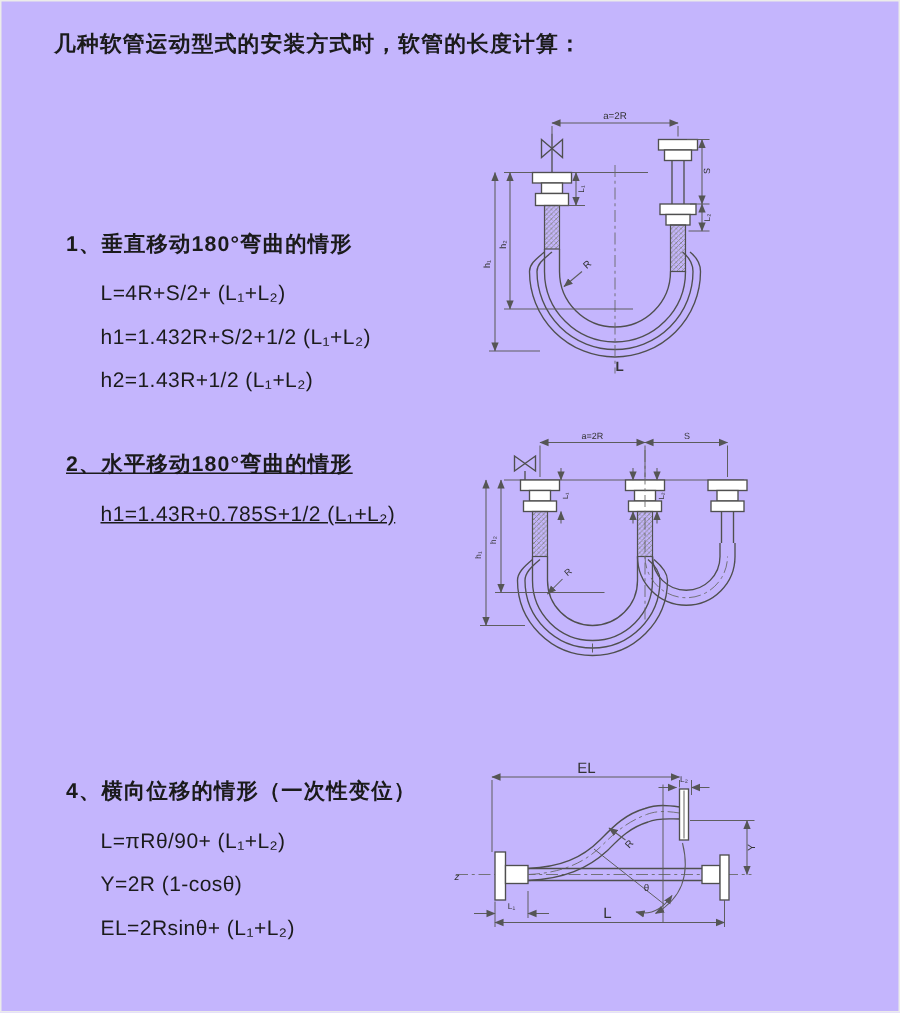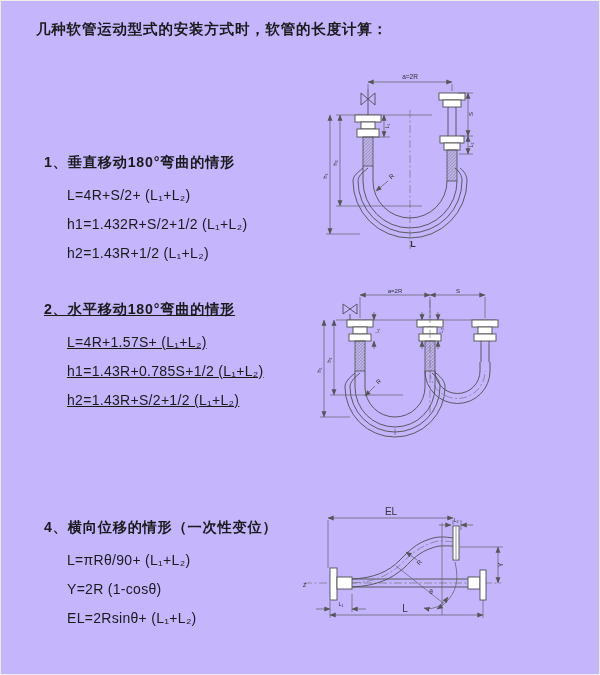--- a/index.html
+++ b/index.html
@@ -28,23 +28,21 @@
 
   <section class="sec" style="top:108px;margin-top:45px;">
     <div class="sec-heading">1、垂直移动180°弯曲的情形</div>
     <div class="formula">L=4R+S/2+ (L₁+L₂)</div>
     <div class="formula">h1=1.432R+S/2+1/2 (L₁+L₂)</div>
     <div class="formula">h2=1.43R+1/2 (L₁+L₂)</div>
   </section>
 
   <section class="sec" style="top:300px;text-decoration:underline;">
     <div class="sec-heading">2、水平移动180°弯曲的情形</div>
-    <div class="formula">L=4R+1.57S+ (L₁+L₂)</div>
     <div class="formula">h1=1.43R+0.785S+1/2 (L₁+L₂)</div>
-    <div class="formula">h2=1.43R+S/2+1/2 (L₁+L₂)</div>
   </section>
 
   <section class="sec" style="top:518px;">
     <div class="sec-heading">4、横向位移的情形（一次性变位）</div>
     <div class="formula">L=πRθ/90+ (L₁+L₂)</div>
     <div class="formula">Y=2R (1-cosθ)</div>
     <div class="formula">EL=2Rsinθ+ (L₁+L₂)</div>
   </section>
 
   <svg class="diag" style="left:310px;top:66px;" width="240" height="190" viewBox="0 0 240 190">

